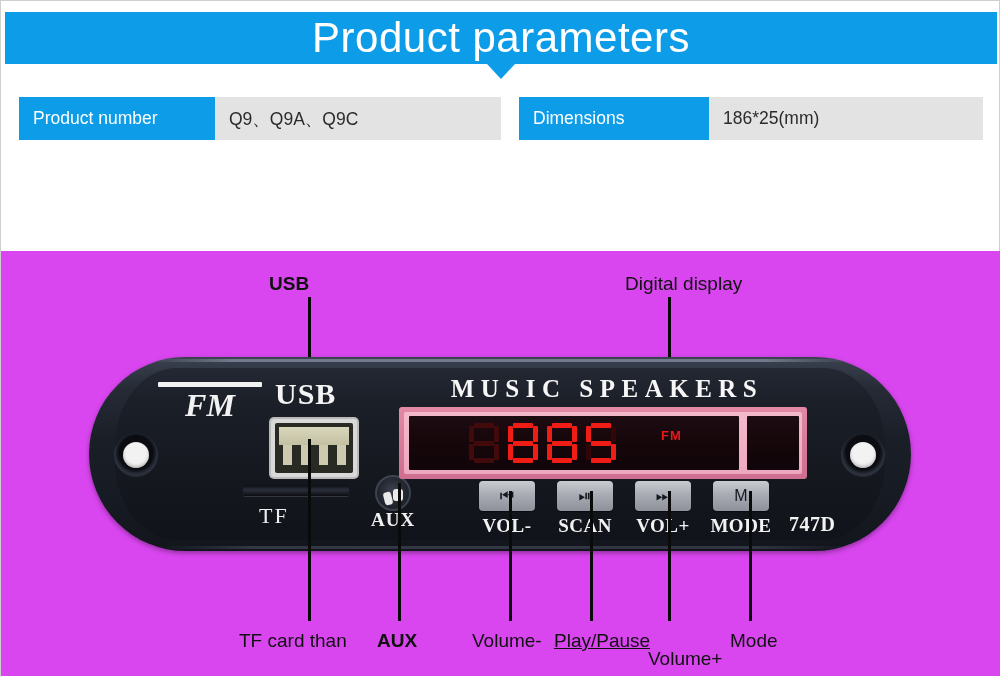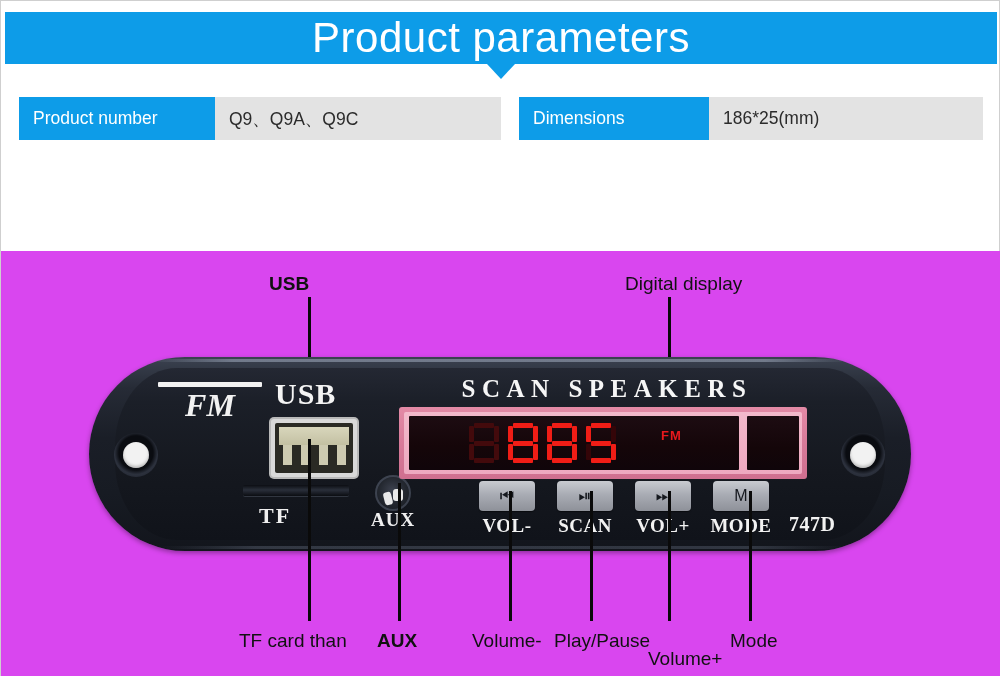--- a/index.html
+++ b/index.html
@@ -156,21 +156,21 @@
 
   
   #tf-slot{
     position:absolute;left:154px;top:128px;width:106px;height:11px;
     background:linear-gradient(180deg,#0c0e13 0%,#2a2f3a 45%,#0b0d12 100%);
     border-radius:2px;
     box-shadow:0 1px 0 rgba(140,150,170,.25);
   }
   #tf-label{
     position:absolute;left:170px;top:146px;
-    font-family:"Liberation Serif", serif;font-weight:bold;
+    font-family:"Liberation Serif", serif;font-weight:normal;
     font-size:22px;color:#efefef;letter-spacing:2px;
   }
 
   
   #aux-jack{
     position:absolute;left:286px;top:118px;width:36px;height:36px;border-radius:50%;
     background:radial-gradient(circle at 48% 42%,#3c414e 0%,#23272f 46%,#14171d 100%);
     box-shadow:inset 0 0 0 2px rgba(90,98,115,.5);
   }
   #aux-jack .pinA{
@@ -358,21 +358,21 @@
 
       <div id="tf-slot"></div>
       <div id="tf-label">TF</div>
 
       <div id="aux-jack">
         <div class="pinA"></div>
         <div class="pinB"></div>
       </div>
       <div id="aux-label">AUX</div>
 
-      <div id="music-speakers">SCAN SPEAKERS</div>
+      <div id="music-speakers">MUSIC SPEAKERS</div>
 
       <div id="bezel">
         <div id="bezel-inner-hl"></div>
         <div id="lcd">
           <div id="digits">
 
             <div class="seg-digit">
               <span class="seg sA dim"></span>
                 <span class="seg sB dim"></span>
                 <span class="seg sC dim"></span>
@@ -443,18 +443,18 @@
     <div class="lead" style="left:307px;top:188px;height:182px;"></div>
     <div class="lead" style="left:397px;top:232px;height:138px;"></div>
     <div class="lead" style="left:508px;top:240px;height:130px;"></div>
     <div class="lead" style="left:589px;top:240px;height:130px;"></div>
     <div class="lead" style="left:667px;top:240px;height:130px;"></div>
     <div class="lead" style="left:748px;top:240px;height:130px;"></div>
 
     <div class="anno" style="left:238px;top:379px;">TF card than</div>
     <div class="anno bold" style="left:376px;top:379px;">AUX</div>
     <div class="anno" style="left:471px;top:379px;">Volume-</div>
-    <div class="anno" style="left:553px;top:379px;">Play/Pause</div>
+    <div class="anno" style="left:553px;top:379px;text-decoration:underline;">Play/Pause</div>
     <div class="anno" style="left:647px;top:379px;margin-top:18px;">Volume+</div>
     <div class="anno" style="left:729px;top:379px;">Mode</div>
 
   </div>
 </div>
 
 </body></html>

